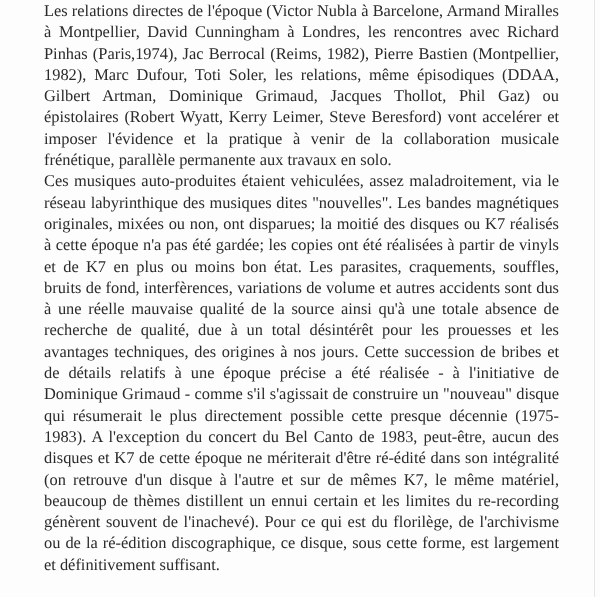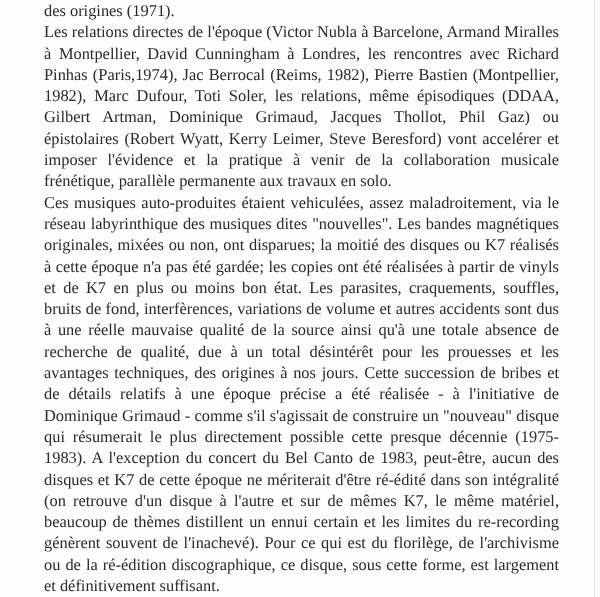--- a/index.html
+++ b/index.html
@@ -41,18 +41,17 @@
       top: 0;
       width: 1px;
       height: 597px;
       background: #e6e6e6;
     }
   </style>
 </head>
 <body>
 
 <div class="page">
-  <p class="lead">des origines (1971).</p>
   <p class="last-line-left">Les relations directes de l'époque (Victor Nubla à Barcelone, Armand Miralles à Montpellier, David Cunningham à Londres, les rencontres avec Richard Pinhas (Paris,1974), Jac Berrocal (Reims, 1982), Pierre Bastien (Montpellier, 1982), Marc Dufour, Toti Soler, les relations, même épisodiques (DDAA, Gilbert Artman, Dominique Grimaud, Jacques Thollot, Phil Gaz) ou épistolaires (Robert Wyatt, Kerry Leimer, Steve Beresford) vont accelérer et imposer l'évidence et la pratique à venir de la collaboration musicale frénétique, parallèle permanente aux travaux en solo.</p>
   <p class="last-line-left">Ces musiques auto-produites étaient vehiculées, assez maladroitement, via le réseau labyrinthique des musiques dites "nouvelles". Les bandes magnétiques originales, mixées ou non, ont disparues; la moitié des disques ou K7 réalisés à cette époque n'a pas été gardée; les copies ont été réalisées à partir de vinyls et de K7 en plus ou moins bon état. Les parasites, craquements, souffles, bruits de fond, interfèrences, variations de volume et autres accidents sont dus à une réelle mauvaise qualité de la source ainsi qu'à une totale absence de recherche de qualité, due à un total désintérêt pour les prouesses et les avantages techniques, des origines à nos jours. Cette succession de bribes et de détails relatifs à une époque précise a été réalisée - à l'initiative de Dominique Grimaud - comme s'il s'agissait de construire un "nouveau" disque qui résumerait le plus directement possible cette presque décennie (1975-1983). A l'exception du concert du Bel Canto de 1983, peut-être, aucun des disques et K7 de cette époque ne mériterait d'être ré-édité dans son intégralité (on retrouve d'un disque à l'autre et sur de mêmes K7, le même matériel, beaucoup de thèmes distillent un ennui certain et les limites du re-recording génèrent souvent de l'inachevé). Pour ce qui est du florilège, de l'archivisme ou de la ré-édition discographique, ce disque, sous cette forme, est largement et définitivement suffisant.</p>
 
 </div>
 <div class="edge-line"></div>
 
 </body></html>

